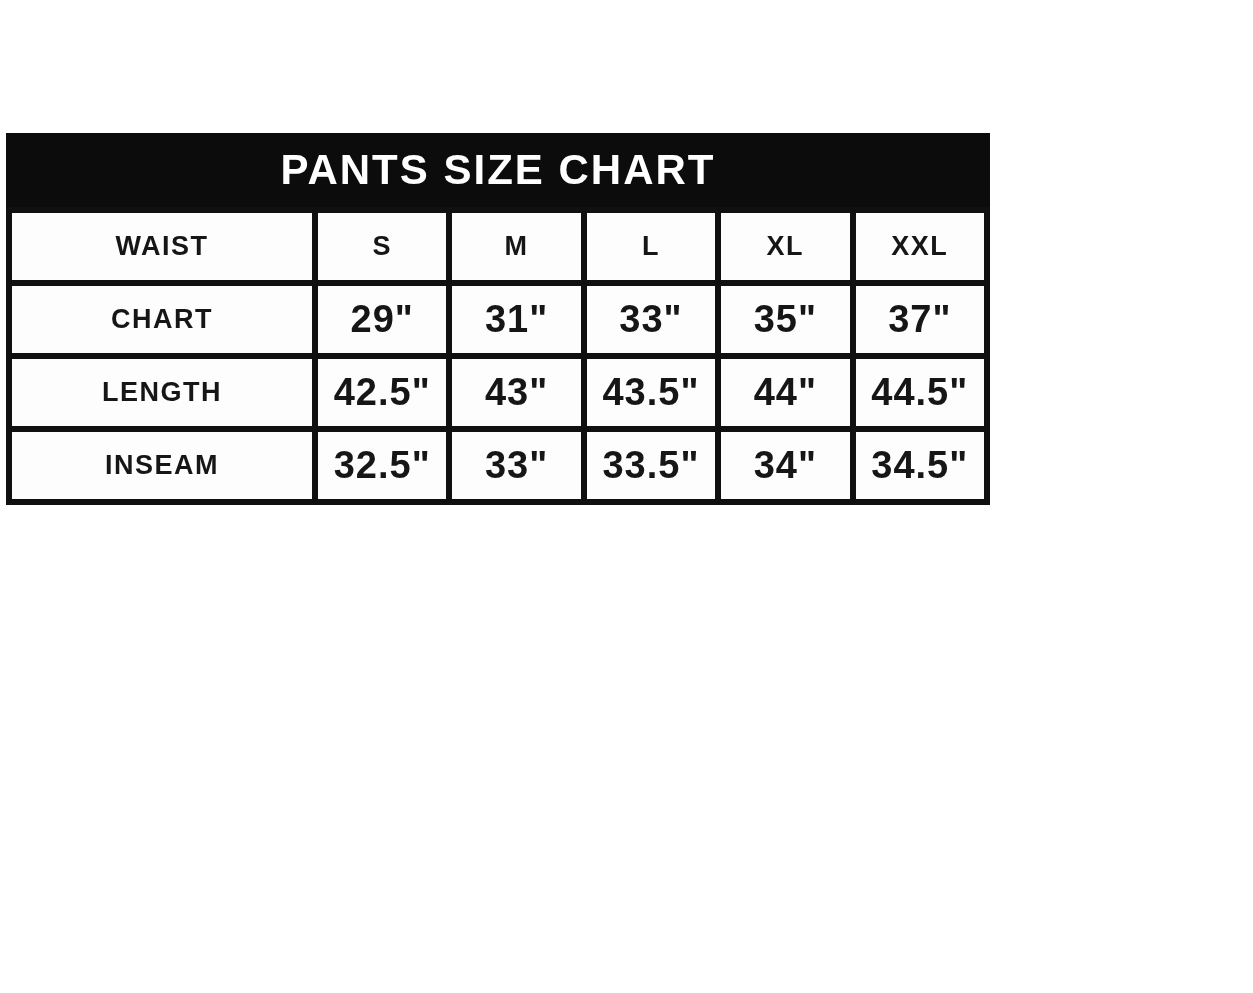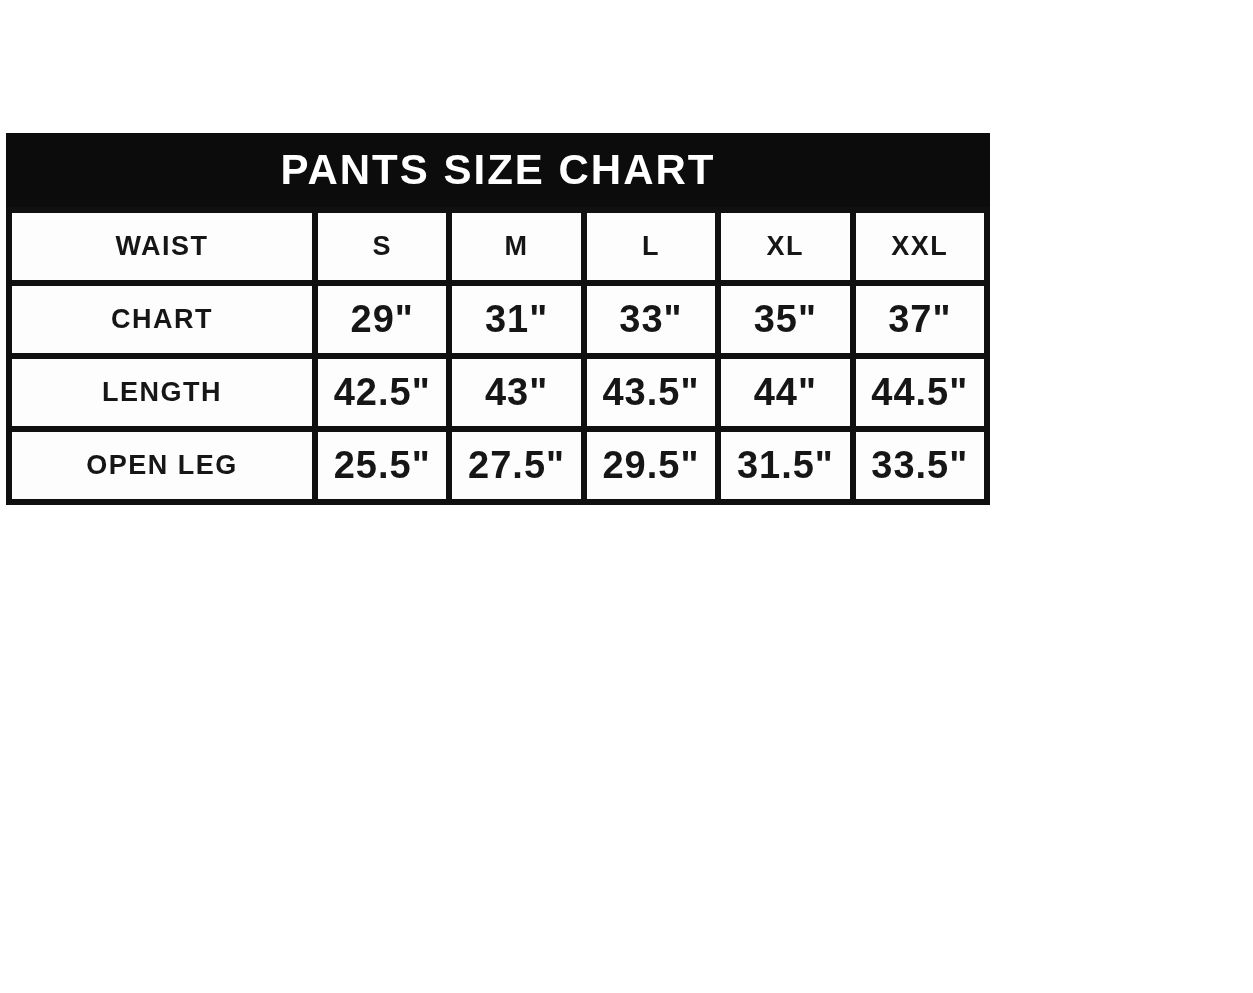--- a/index.html
+++ b/index.html
@@ -93,22 +93,22 @@
         </tr>
         <tr>
           <th class="label-cell">LENGTH</th>
           <td class="value-cell">42.5"</td>
           <td class="value-cell">43"</td>
           <td class="value-cell">43.5"</td>
           <td class="value-cell">44"</td>
           <td class="value-cell">44.5"</td>
         </tr>
         <tr>
-          <th class="label-cell">OPEN LEG</th>
-          <td class="value-cell">25.5"</td>
-          <td class="value-cell">27.5"</td>
-          <td class="value-cell">29.5"</td>
-          <td class="value-cell">31.5"</td>
+          <th class="label-cell">INSEAM</th>
+          <td class="value-cell">32.5"</td>
+          <td class="value-cell">33"</td>
           <td class="value-cell">33.5"</td>
+          <td class="value-cell">34"</td>
+          <td class="value-cell">34.5"</td>
         </tr>
       </tbody>
   </table>
 </div>
 
 </body></html>

